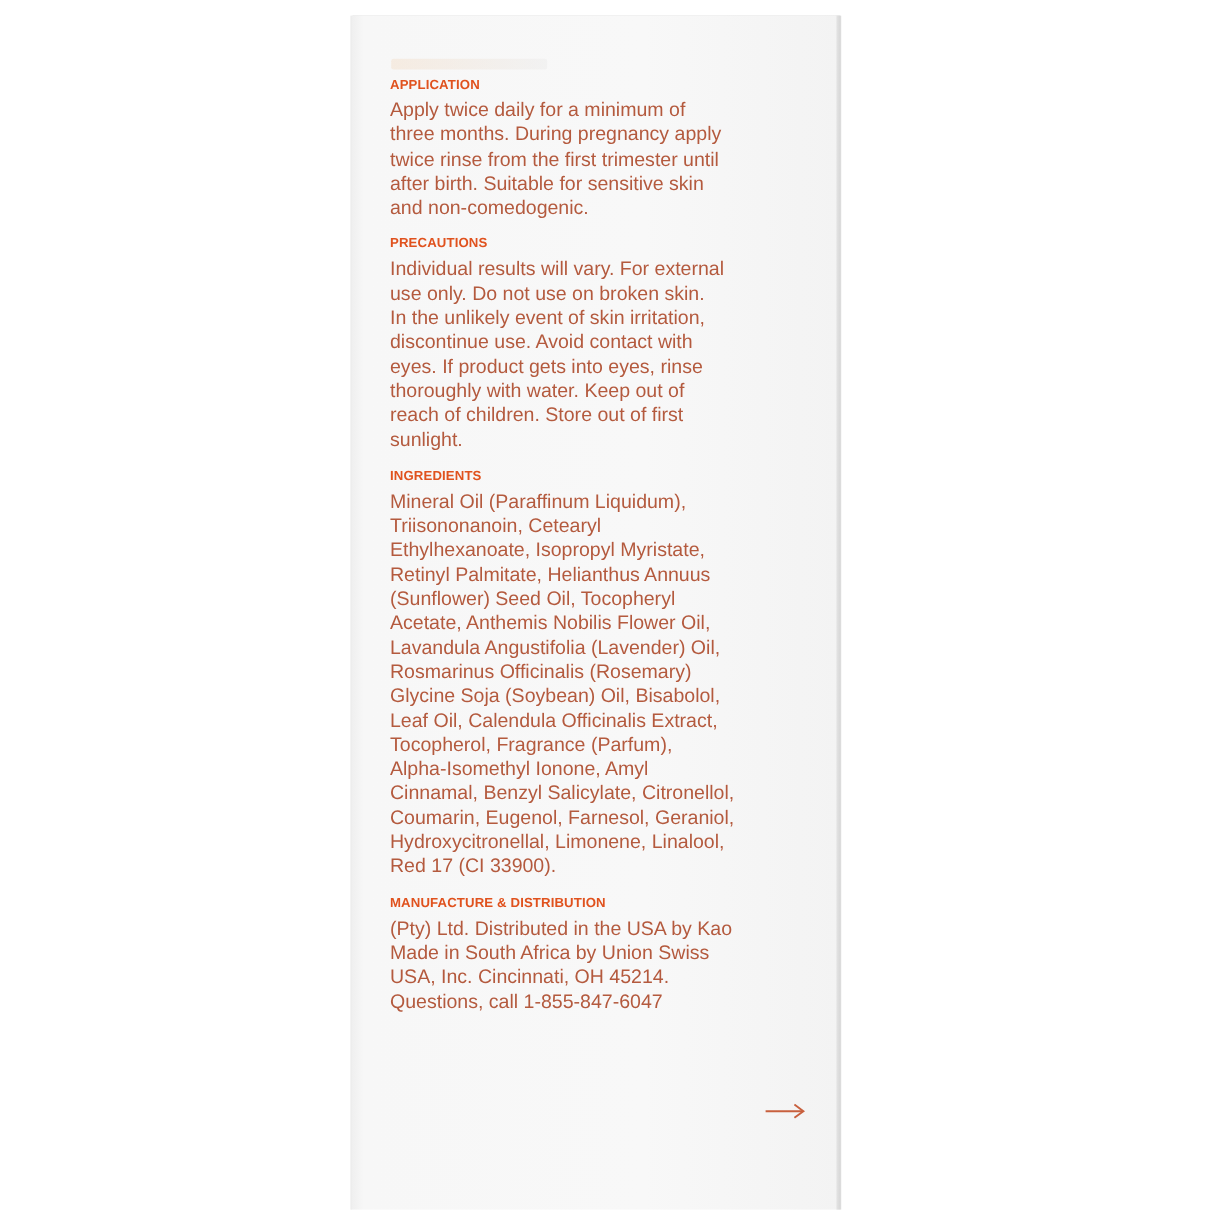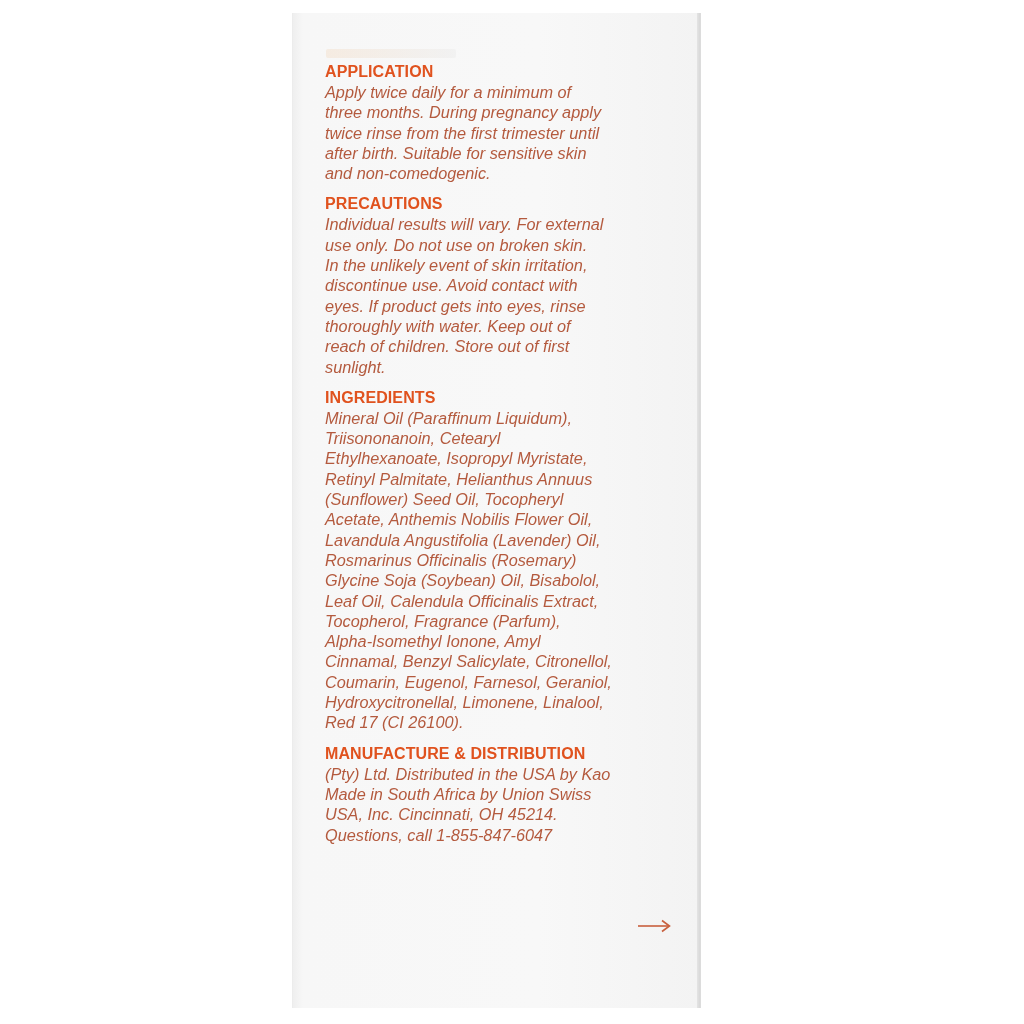--- a/index.html
+++ b/index.html
@@ -32,32 +32,31 @@
     }
     .content {
       position: absolute;
       left: 32px; top: 48px;
       width: 360px;
       color: #b85a3c;
     }
     .section { margin-bottom: 10px; }
     .section h2 {
       margin: 0;
-      font-size: 16px;
+      font-size: 11px;
       line-height: 21px;
       font-weight: bold;
       color: #e0521e;
       letter-spacing: 0.1px;
     }
     .section p {
       margin: 0;
       font-size: 16.3px;
       line-height: 20.3px;
       color: #b45a3e;
-      font-style: italic;
     }
     .line { display: block; white-space: nowrap; }
     .arrow {
       position: absolute;
       left: 344px; top: 906px;
       width: 34px; height: 14px;
     }
   </style>
 </head>
 <body>
@@ -102,21 +101,21 @@
         <span class="line">Acetate, Anthemis Nobilis Flower Oil,</span>
         <span class="line">Lavandula Angustifolia (Lavender) Oil,</span>
         <span class="line">Rosmarinus Officinalis (Rosemary)</span>
         <span class="line">Glycine Soja (Soybean) Oil, Bisabolol,</span>
         <span class="line">Leaf Oil, Calendula Officinalis Extract,</span>
         <span class="line">Tocopherol, Fragrance (Parfum),</span>
         <span class="line">Alpha-Isomethyl Ionone, Amyl</span>
         <span class="line">Cinnamal, Benzyl Salicylate, Citronellol,</span>
         <span class="line">Coumarin, Eugenol, Farnesol, Geraniol,</span>
         <span class="line">Hydroxycitronellal, Limonene, Linalool,</span>
-        <span class="line">Red 17 (CI 26100).</span>
+        <span class="line">Red 17 (CI 33900).</span>
       </p>
     </div>
 
     <div class="section">
       <h2>MANUFACTURE &amp; DISTRIBUTION</h2>
       <p>
         <span class="line">(Pty) Ltd. Distributed in the USA by Kao</span>
         <span class="line">Made in South Africa by Union Swiss</span>
         <span class="line">USA, Inc. Cincinnati, OH 45214.</span>
         <span class="line">Questions, call 1-855-847-6047</span>

